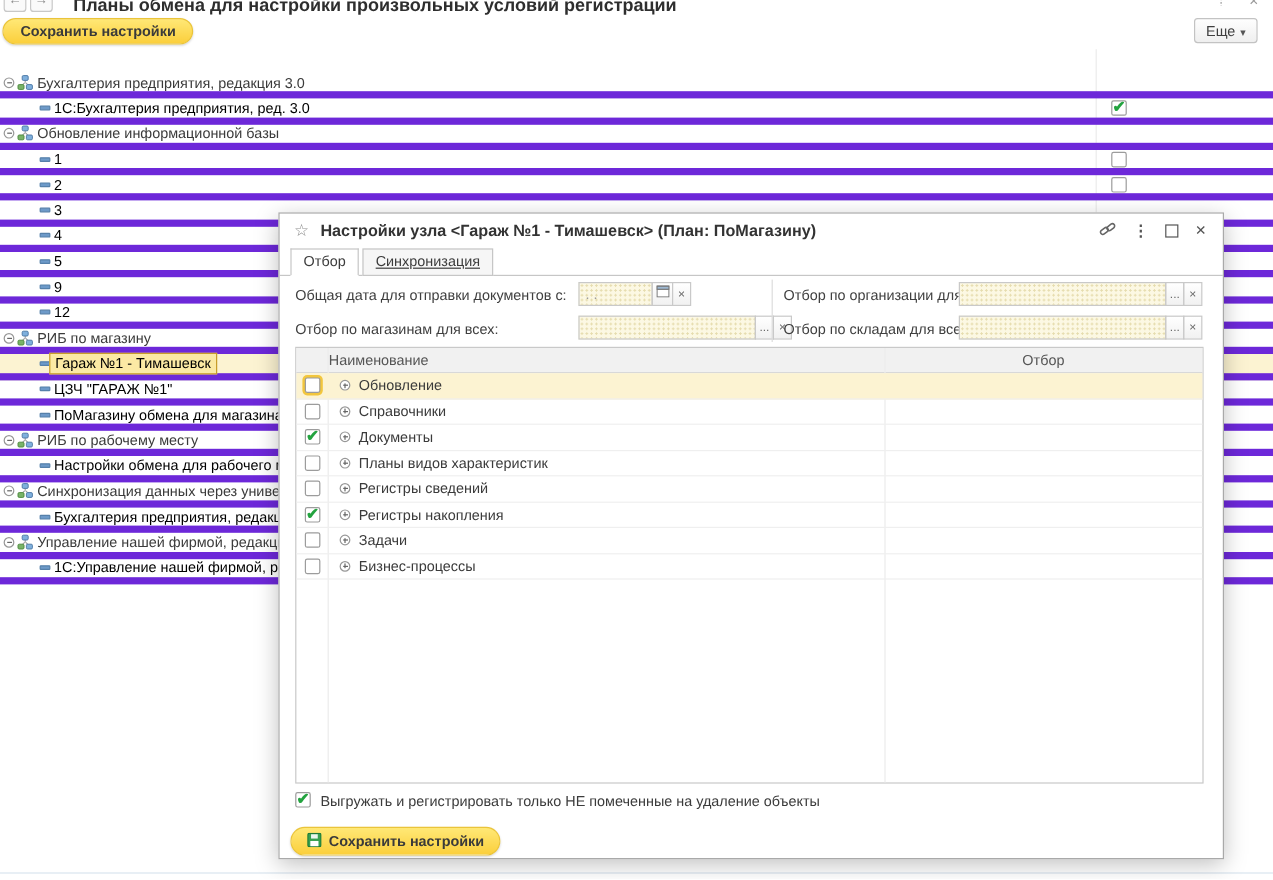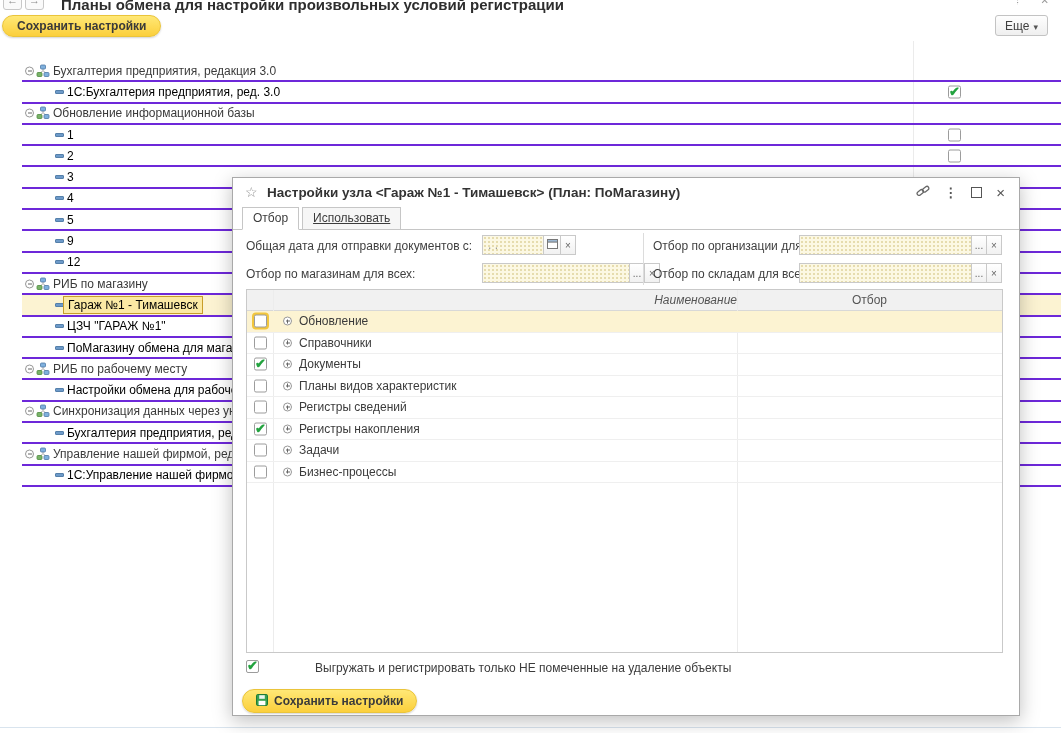--- a/index.html
+++ b/index.html
@@ -25,21 +25,21 @@
            font-family:"Liberation Sans",sans-serif;font-size:12px;color:#3f3f3f;cursor:pointer;}
   .caret{font-size:9px;margin-left:4px;color:#555;}
 
   
   .thead{position:absolute;left:0;right:0;top:41px;height:20px;background:#f4f4f4;
          border-top:1px solid #e2e2e2;border-bottom:1px solid #e2e2e2;box-sizing:border-box;color:#5d5d5d;}
   .thead .c1{position:absolute;left:8px;top:3px;}
   .thead .c2{position:absolute;right:5px;top:3px;}
   .vsep{position:absolute;left:913px;top:41px;height:446px;width:1px;background:#ebebeb;}
   .rows{position:absolute;left:0;right:0;top:61px;height:427px;}
-  .trow{position:absolute;left:0;right:0;border-bottom:2px solid #6d28d9;box-sizing:border-box;margin-left:22px;}
+  .trow{position:absolute;left:0;right:0;border-bottom:6px solid #6d28d9;box-sizing:border-box;}
   .trow.sel{background:#FCF3D2;}
   .expander{position:absolute;left:3px;top:50%;transform:translateY(-50%);width:9px;height:9px;
             border:1px solid #979797;border-radius:50%;box-sizing:border-box;background:#fff;}
   .expander::before{content:"";position:absolute;left:1.5px;right:1.5px;top:50%;margin-top:-0.5px;height:1px;background:#666;}
   .expander.plus::after{content:"";position:absolute;top:1.5px;bottom:1.5px;left:50%;margin-left:-0.5px;width:1px;background:#666;}
   .gicon{position:absolute;left:14px;top:50%;transform:translateY(-50%);width:14px;height:14px;}
   .glabel{position:absolute;left:31px;top:50%;transform:translateY(-50%);white-space:nowrap;color:#3b3b3b;}
   .dash{position:absolute;left:33px;top:50%;transform:translateY(-50%);width:9px;height:4px;
         border-radius:1px;background:#6d9ac9;border:1px solid #5580aa;box-sizing:border-box;}
   .nlabel{position:absolute;left:45px;top:50%;transform:translateY(-50%);white-space:nowrap;color:#000000;}
@@ -85,35 +85,35 @@
   .fb-shop-dots{left:396px;top:85px;width:16px;}
   .fb-shop-x{left:411px;top:85px;width:16px;}
   .fb-wh-dots{left:738px;top:85px;width:16px;}
   .fb-wh-x{left:753px;top:85px;width:16px;}
   .colsep{position:absolute;left:410px;top:55px;height:52px;width:1px;background:#dcdcdc;}
 
   .dtable{position:absolute;left:13px;top:111px;width:757px;height:364px;border:1px solid #c9c9c9;
           box-sizing:border-box;background:#fff;}
   .dthead{position:absolute;left:0;right:0;top:0;height:21px;background:#f1f1f1;
           border-bottom:1px solid #d8d8d8;box-sizing:border-box;color:#555;}
-  .dthead .hc1{position:absolute;left:27px;width:463px;text-align:right;top:3px;font-style:italic;}
+  .dthead .hc1{position:absolute;left:27px;width:463px;text-align:left;top:3px;}
   .dthead .hc2{position:absolute;left:490px;width:265px;text-align:center;top:3px;}
   .tcolsep{position:absolute;top:0;bottom:0;width:1px;background:#ececec;}
   .tcolsep.s1{left:26px}.tcolsep.s2{left:490px}
   .dtrows{position:absolute;left:0;right:0;top:21px;bottom:0;}
   .drow{position:absolute;left:0;right:0;border-bottom:1px solid #efefef;box-sizing:border-box;}
   .drow.sel{background:#FCF3D2;}
   .drow .cb{left:7px;top:50%;transform:translateY(-50%);}
   .drow .cb.focus{box-shadow:0 0 0 2px #F2C63D;}
   .drow .expander{left:36px;}
   .dlabel{position:absolute;left:52px;top:50%;transform:translateY(-50%);white-space:nowrap;color:#3b3b3b;}
 
   .fcheck{position:absolute;left:13px;top:482px;height:16px;}
   .fcheck .cb{position:absolute;left:0;top:0;}
-  .fclabel{position:absolute;left:21px;top:1px;white-space:nowrap;color:#3b3b3b;margin-left:48px;}
+  .fclabel{position:absolute;left:21px;top:1px;white-space:nowrap;color:#3b3b3b;}
   .dlgbtn{position:absolute;height:24px;border-radius:12px;display:flex;align-items:center;gap:6px;padding:0 13px;}
   .dsave{left:9px;top:511px;}
   .drestore{left:149px;top:511px;}
 </style>
 </head>
 <body>
 
 <div id="app">
 
   <div class="navbtn back">←</div>
@@ -259,21 +259,21 @@
           <rect x="6.2" y="3.4" width="7" height="3.8" rx="1.9" transform="rotate(-38 9.7 5.3)"></rect>
         </g>
           </svg></span>
       <span class="ic-kebab">⋮</span>
       <span class="ic-max"></span>
       <span class="ic-close">×</span>
     </span>
 
     <div class="tabstrip">
       <div class="tab active">Отбор</div>
-      <div class="tab linkish">Использовать</div>
+      <div class="tab linkish">Синхронизация</div>
     </div>
 
     <span class="flabel fl-date">Общая дата для отправки документов с:</span>
     <div class="finput fi-date">. .</div>
     <button class="fbtn fb-date-cal"><svg width="11" height="11" viewBox="0 0 11 11">
       <rect x="0.5" y="1.5" width="10" height="9" fill="#fff" stroke="#777"></rect>
       <rect x="0.5" y="1.5" width="10" height="2.6" fill="#9db8d2" stroke="#777"></rect>
         </svg></button>
     <button class="fbtn fb-date-x">×</button>
 

